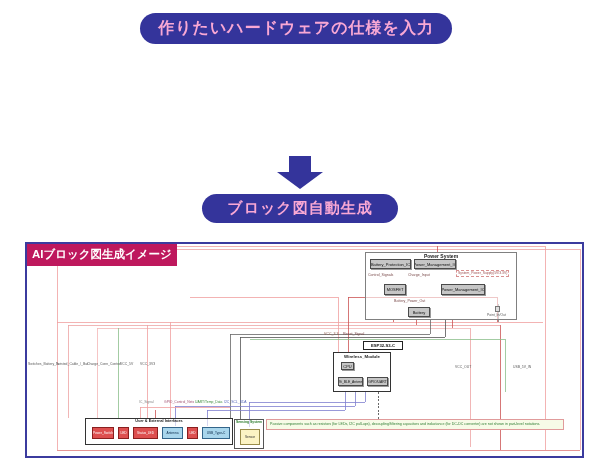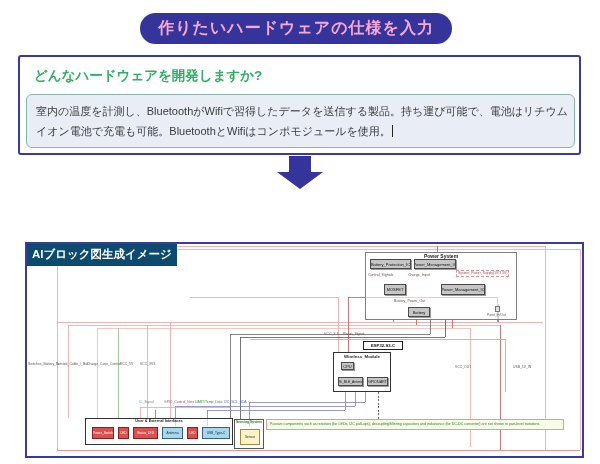--- a/index.html
+++ b/index.html
@@ -18,21 +18,21 @@
     background:#e9eef6;border:1px solid #86b7ac;border-radius:6px;padding:7px 0 0 9px;
     font-size:11px;color:#3a3a3a;line-height:1.8;overflow:hidden;}
   #spec-cursor{display:inline-block;width:1px;height:12px;background:#222;vertical-align:-2px;margin-left:1px;}
 
   #arrow-stem{position:absolute;left:289px;top:156px;width:22px;height:17px;background:#34349b;}
   #arrow-head{position:absolute;left:277px;top:172px;width:0;height:0;
     border-left:23px solid transparent;border-right:23px solid transparent;border-top:17px solid #34349b;}
 
   #diagram{position:absolute;left:25px;top:242px;width:559px;height:216px;box-sizing:border-box;
     border:2px solid #3b3b9e;background:#fff;}
-  #diagram-caption{position:absolute;left:0;top:0;background:#0c4a6e;color:#fff;
+  #diagram-caption{position:absolute;left:0;top:0;background:#be185d;color:#fff;
     font-size:11.5px;font-weight:bold;padding:3px 5px 4px;white-space:nowrap;z-index:5;}
   .dg{position:absolute;inset:0;}
   .dg *{box-sizing:border-box;}
 
   .grp{position:absolute;border:1px solid #808080;background:rgba(255,255,255,0.6);}
   .grp-title{position:absolute;left:0;right:0;top:0;text-align:center;
     font-size:5px;font-weight:bold;color:#222;white-space:nowrap;}
   .gb{position:absolute;background:#c6c6c6;border:1px solid #4a4a4a;box-shadow:1px 1px 0 #9a9a9a;
     font-size:4px;color:#101010;display:flex;align-items:center;justify-content:center;
     white-space:nowrap;overflow:hidden;}
@@ -53,30 +53,25 @@
     border:1px solid #998c4a;font-size:3.2px;color:#333;display:flex;align-items:center;justify-content:center;}
   #connector-box{position:absolute;left:468px;top:62px;width:5px;height:6px;background:#e0e0e0;border:1px solid #777;}
 </style>
 </head>
 <body>
 
 <div id="stage">
 
   <div id="pill-top" class="pill">作りたいハードウェアの仕様を入力</div>
 
-  <div id="prompt-panel">
-    <div id="prompt-heading">どんなハードウェアを開発しますか?</div>
-    <div id="spec-input">
-      <span>室内の温度を計測し、BluetoothがWifiで習得したデータを送信する製品。持ち運び可能で、電池はリチウムイオン電池で充電も可能。BluetoothとWifiはコンポモジュールを使用。</span><span id="spec-cursor"></span>
-    </div>
-  </div>
 
   <div id="arrow-stem"></div>
   <div id="arrow-head"></div>
 
+  <div id="pill-gen" class="pill">ブロック図自動生成</div>
 
   <div id="diagram">
     <div id="diagram-caption">AIブロック図生成イメージ</div>
 
     <div class="dg">
 
       <svg width="555" height="212" viewBox="0 0 555 212" style="position:absolute;left:0;top:0;" fill="none" stroke-width="0.8" shape-rendering="crispEdges">
 
         <polyline stroke="#f0a0a0" points="136,2 518,2 518,206"></polyline>
         <polyline stroke="#eea4a4" points="141,5 553,5 553,206"></polyline>

